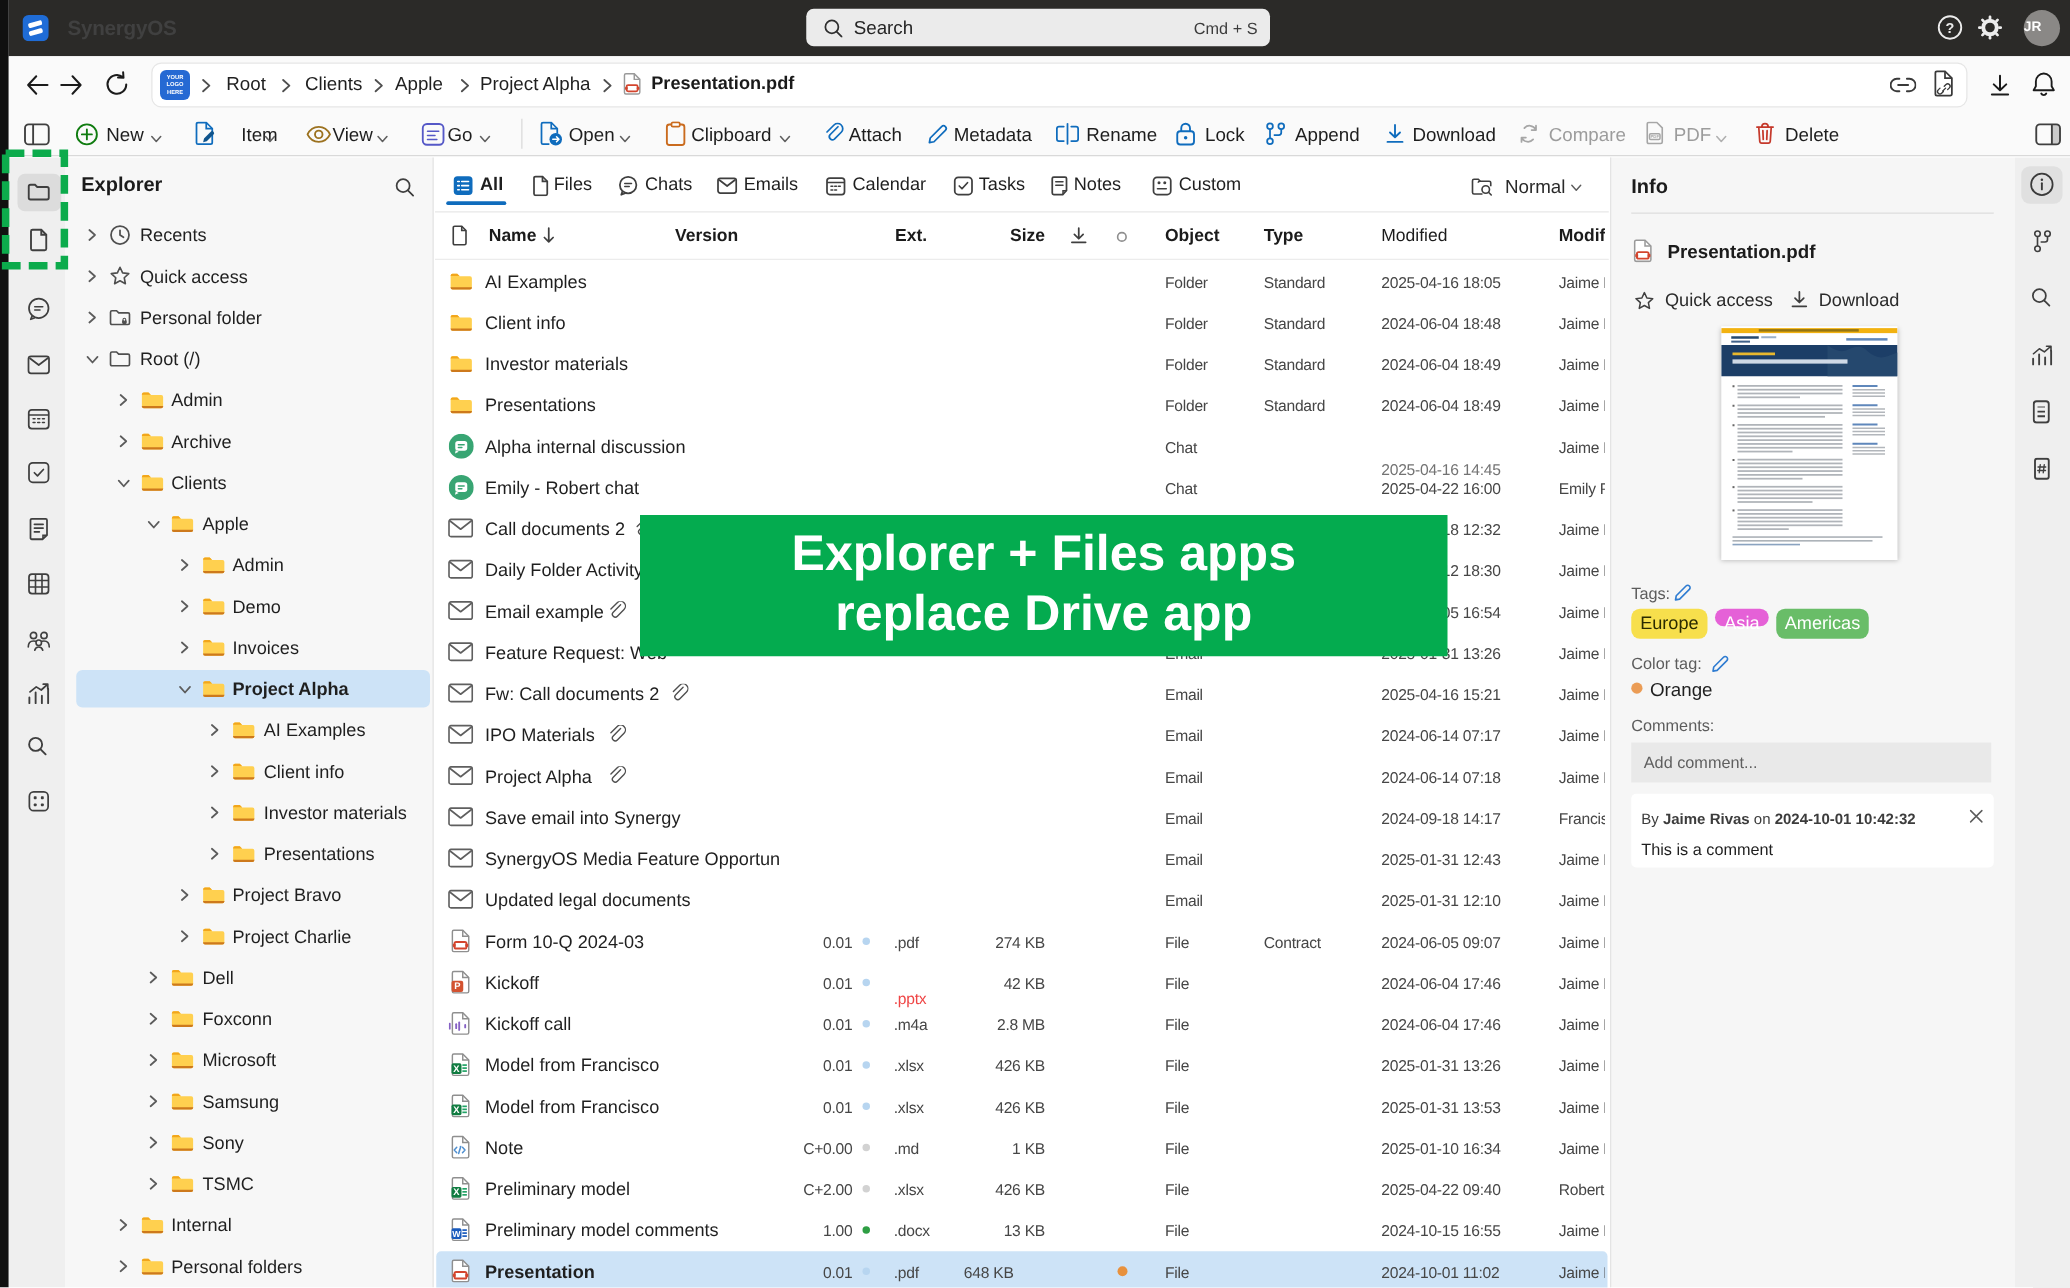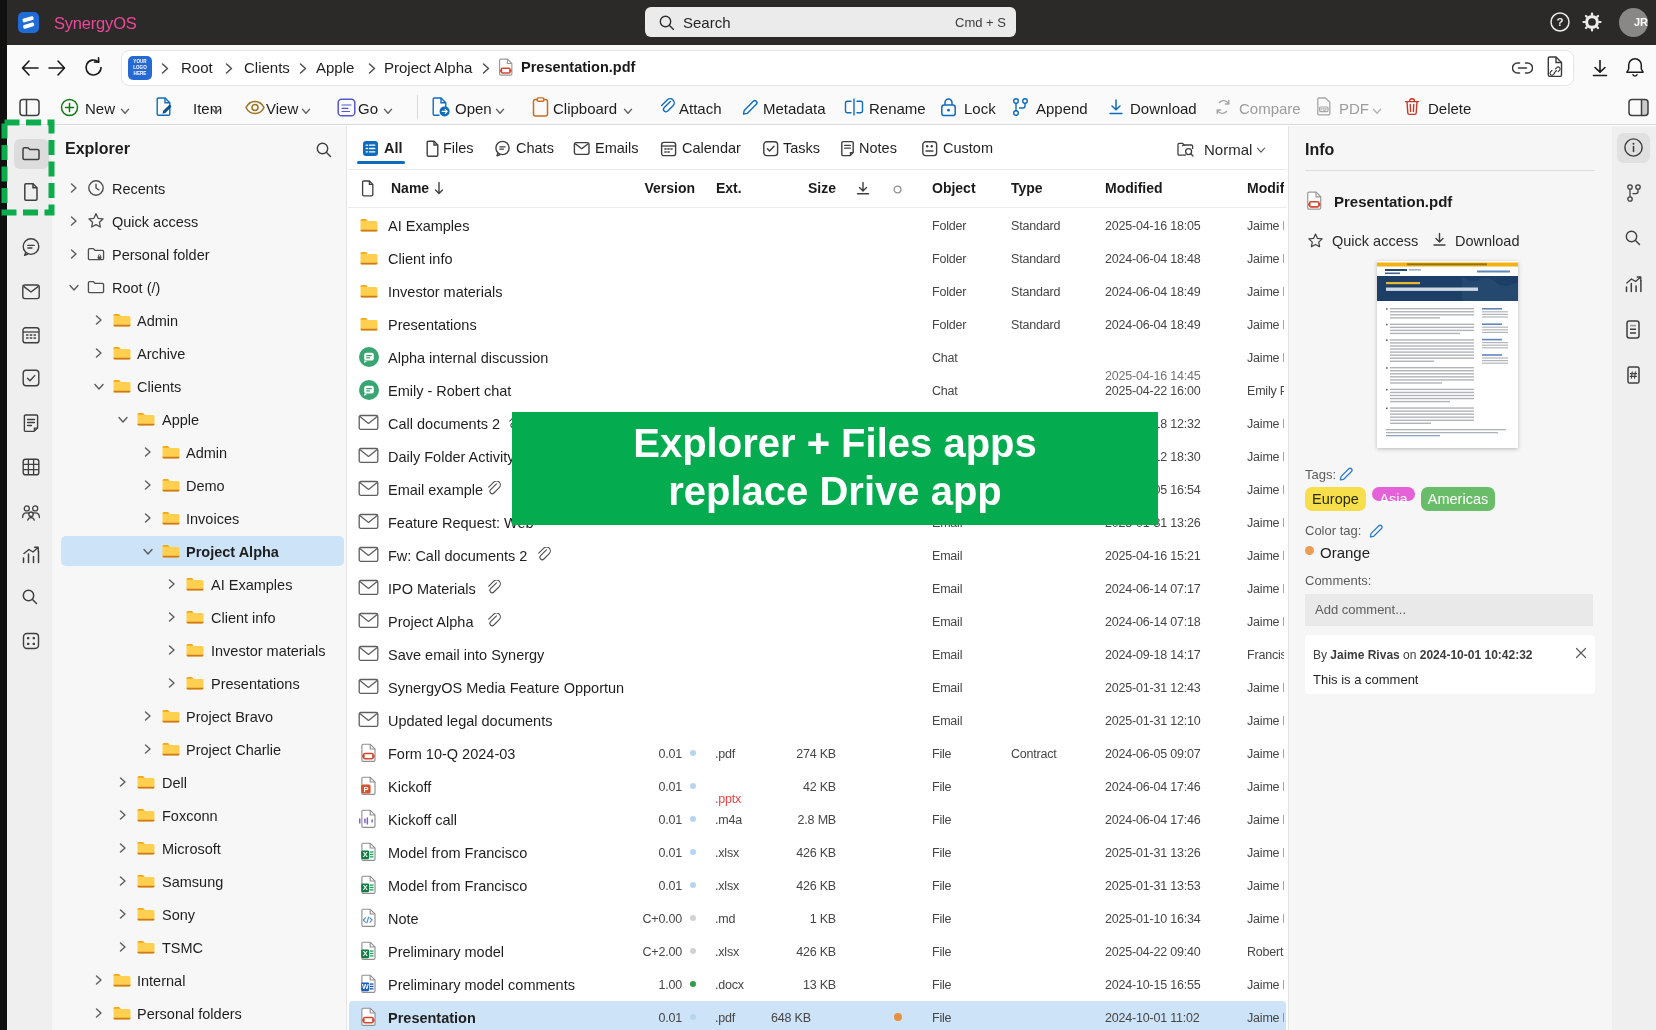--- a/index.html
+++ b/index.html
@@ -9,21 +9,21 @@
 <div id="app">
 <div class="ab" style="left:0;top:0;width:7px;height:1030px;background:#101010"></div>
 <div class="ab" style="left:7px;top:0;width:1649px;height:45px;background:#2b2a28"></div>
 <svg style="position:absolute;left:18px;top:12px" width="21" height="21" viewBox="0 0 21 21" fill="none">
       <rect width="21" height="21" rx="5" fill="#1f6cd6"></rect>
       <g transform="rotate(-16 10.5 10.5)">
         <rect x="5.4" y="5.4" width="11.2" height="3.9" rx="1.4" fill="#fff"></rect>
         <rect x="4.2" y="11.6" width="11.2" height="3.9" rx="1.4" fill="#fff"></rect>
       </g>
     </svg>
-<div class="tx" style="left:54px;top:13.5px;font-size:16.5px;font-weight:400;color:#ec4899;letter-spacing:-0.2px">SynergyOS</div>
+<div class="tx" style="left:54px;top:13.5px;font-size:16.5px;font-weight:700;color:#404040;letter-spacing:-0.2px">SynergyOS</div>
 <div class="ab" style="left:645px;top:7px;width:371px;height:30px;background:#ebebeb;border-radius:6px"></div>
 <svg style="position:absolute;left:658px;top:14px" width="16" height="16" viewBox="0 0 16 16" fill="none">
       <circle cx="7.5" cy="7.5" r="5.2" stroke="#2f2f2f" stroke-width="1.4"></circle>
       <path d="M11.5 11.5 L15.5 15.5" stroke="#2f2f2f" stroke-width="1.4" stroke-linecap="round"></path>
     </svg>
 <div class="tx" style="left:683px;top:14px;font-size:15px;color:#252525">Search</div>
 <div class="tx" style="left:948px;top:15px;font-size:13px;color:#3c3c3c;width:58px;text-align:right">Cmd + S</div>
 <svg style="position:absolute;left:1549px;top:11px" width="22" height="22" viewBox="0 0 22 22" fill="none">
       <circle cx="11" cy="11" r="9" stroke="#ececec" stroke-width="1.5"></circle>
       <text x="11" y="15.2" font-family="Liberation Sans" font-size="11.5" font-weight="bold" fill="#ececec" text-anchor="middle">?</text>
@@ -32,21 +32,21 @@
       <rect x="8.9" y="0.4" width="2.2" height="3.2" rx="1" fill="#ececec" transform="rotate(0 10 10)"></rect>
       <rect x="8.9" y="0.4" width="2.2" height="3.2" rx="1" fill="#ececec" transform="rotate(45 10 10)"></rect>
       <rect x="8.9" y="0.4" width="2.2" height="3.2" rx="1" fill="#ececec" transform="rotate(90 10 10)"></rect>
       <rect x="8.9" y="0.4" width="2.2" height="3.2" rx="1" fill="#ececec" transform="rotate(135 10 10)"></rect>
       <rect x="8.9" y="0.4" width="2.2" height="3.2" rx="1" fill="#ececec" transform="rotate(180 10 10)"></rect>
       <rect x="8.9" y="0.4" width="2.2" height="3.2" rx="1" fill="#ececec" transform="rotate(225 10 10)"></rect>
       <rect x="8.9" y="0.4" width="2.2" height="3.2" rx="1" fill="#ececec" transform="rotate(270 10 10)"></rect>
       <rect x="8.9" y="0.4" width="2.2" height="3.2" rx="1" fill="#ececec" transform="rotate(315 10 10)"></rect>
       <circle cx="10" cy="10" r="5.4" stroke="#ececec" stroke-width="3.1" fill="none"></circle>
     </svg>
-<div class="ab" style="left:1619px;top:8px;width:29px;height:29px;border-radius:50%;background:#8a8886;color:#fff;font-size:11px;font-weight:700;text-align:right;line-height:29px">JR</div>
+<div class="ab" style="left:1619px;top:8px;width:29px;height:29px;border-radius:50%;background:#8a8886;color:#fff;font-size:11px;font-weight:700;text-align:left;line-height:29px">JR</div>
 <div class="ab" style="left:7px;top:45px;width:1649px;height:80px;background:#fafafa;border-bottom:1px solid #d9d9d9"></div>
 <svg style="position:absolute;left:19px;top:57px" width="22" height="22" viewBox="0 0 22 22" fill="none">
       <path d="M10 4 L3.5 11 L10 18 M4 11 H19" stroke="#1b1b1b" stroke-width="1.6" stroke-linecap="round" stroke-linejoin="round"></path>
     </svg>
 <svg style="position:absolute;left:46px;top:57px" width="22" height="22" viewBox="0 0 22 22" fill="none">
       <path d="M12 4 L18.5 11 L12 18 M18 11 H3" stroke="#1b1b1b" stroke-width="1.6" stroke-linecap="round" stroke-linejoin="round"></path>
     </svg>
 <svg style="position:absolute;left:82px;top:56px" width="23" height="23" viewBox="0 0 23 23" fill="none">
       <path d="M19 11.5 a7.5 7.5 0 1 1 -2.6 -5.7 M16.5 1.8 L16.8 6.2 L12.4 6.0" stroke="#1b1b1b" stroke-width="1.6" fill="none" stroke-linecap="round" stroke-linejoin="round"></path>
     </svg>
@@ -555,32 +555,32 @@
     </svg>
 <div class="ab" style="left:348px;top:169px;width:939px;height:1px;background:#e7e7e7"></div>
 <svg style="position:absolute;left:360px;top:180px" width="15" height="17" viewBox="0 0 15 17" fill="none">
       <path d="M3.8 1 H9.4 L12.8 4.4 V14.6 Q12.8 15.8 11.6 15.8 H3.8 Q2.6 15.8 2.6 14.6 V2.2 Q2.6 1 3.8 1 Z" stroke="#3f3f3f" stroke-width="1.3" fill="none"></path>
       <path d="M9.4 1 V4.4 H12.8" stroke="#3f3f3f" stroke-width="1.3" fill="none"></path>
     </svg>
 <div class="tx" style="left:391px;top:180px;font-size:14px;font-weight:700;color:#1b1b1b">Name</div>
 <svg style="position:absolute;left:433px;top:181px" width="12" height="15" viewBox="0 0 12 15" fill="none">
       <path d="M6 1.5 V12 M2.5 9 L6 12.5 L9.5 9" stroke="#3f3f3f" stroke-width="1.4" stroke-linecap="round" stroke-linejoin="round"></path>
     </svg>
-<div class="tx" style="left:540px;top:180px;width:155px;text-align:right;font-size:14px;font-weight:700;color:#1b1b1b">Version</div>
+<div class="tx" style="left:540px;top:180px;width:155px;text-align:left;font-size:14px;font-weight:700;color:#1b1b1b">Version</div>
 <div class="tx" style="left:716px;top:180px;font-size:14px;font-weight:700;color:#1b1b1b">Ext.</div>
 <div class="tx" style="left:736px;top:180px;width:100px;text-align:right;font-size:14px;font-weight:700;color:#1b1b1b">Size</div>
 <svg style="position:absolute;left:855px;top:181px" width="16" height="15" viewBox="0 0 16 15" fill="none">
       <path d="M8 1.5 V9 M4.5 6.5 L8 10 L11.5 6.5 M2.5 12.8 H13.5" stroke="#3f3f3f" stroke-width="1.4" stroke-linecap="round" stroke-linejoin="round"></path>
     </svg>
 <svg style="position:absolute;left:892px;top:184px" width="11" height="11" viewBox="0 0 11 11" fill="none">
       <circle cx="5.5" cy="5.5" r="3.4" stroke="#8f8f8f" stroke-width="1.3" fill="none"></circle>
     </svg>
 <div class="tx" style="left:932px;top:180px;font-size:14px;font-weight:700;color:#1b1b1b">Object</div>
 <div class="tx" style="left:1011px;top:180px;font-size:14px;font-weight:700;color:#1b1b1b">Type</div>
-<div class="tx" style="left:1105px;top:180px;font-size:14px;font-weight:700;color:#1b1b1b">Modified</div>
+<div class="tx" style="left:1105px;top:180px;font-size:14px;font-weight:400;color:#1b1b1b">Modified</div>
 <div class="tx" style="left:1247px;top:180px;width:37px;overflow:hidden;font-size:14px;font-weight:700;color:#1b1b1b">Modified by</div>
 <div class="ab" style="left:348px;top:207px;width:939px;height:1px;background:#ececec"></div>
 <svg style="position:absolute;left:359px;top:216px" width="20" height="18" viewBox="0 0 20 18" fill="none">
       <path d="M1.5 4.5 Q1.5 3 3 3 H6.8 L8.8 5 H17 Q18.5 5 18.5 6.5 V14 Q18.5 15.5 17 15.5 H3 Q1.5 15.5 1.5 14 Z" fill="#ffd04f"></path>
       <path d="M1.5 4.5 Q1.5 3 3 3 H6.8 L8.6 4.8 H1.5 Z" fill="#f2a61c"></path>
       <path d="M1.5 13.8 H18.5 V14 Q18.5 15.5 17 15.5 H3 Q1.5 15.5 1.5 14 Z" fill="#cd791c"></path>
     </svg>
 <div class="tx" style="left:388px;top:217.5px;font-size:14.5px;color:#1f1f1f">AI Examples</div>
 <div class="tx" style="left:932px;top:218.5px;font-size:12.5px;letter-spacing:-0.2px;color:#464646">Folder</div>
 <div class="tx" style="left:1011px;top:218.5px;font-size:12.5px;letter-spacing:-0.2px;color:#464646">Standard</div>

